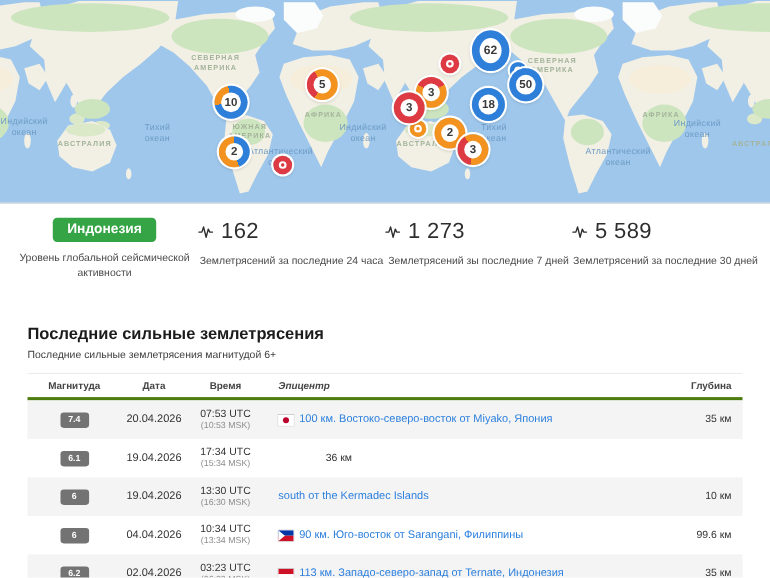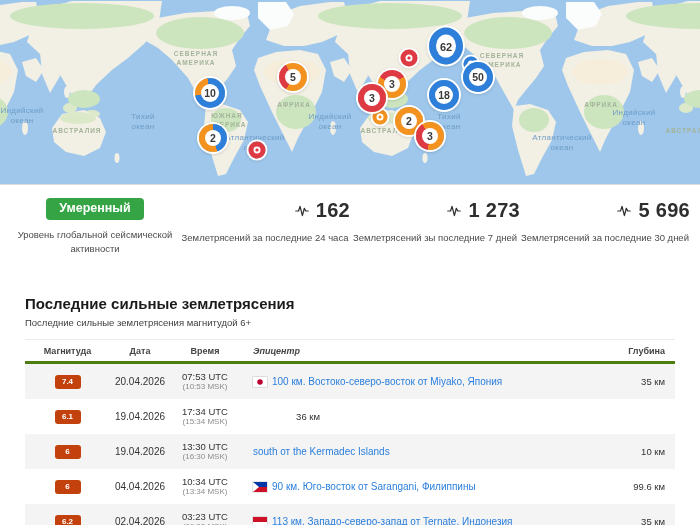--- a/index.html
+++ b/index.html
@@ -19,42 +19,42 @@
     box-shadow:0 0 0 2px #fff,0 1px 4px rgba(0,0,0,.35);cursor:pointer;}
   .marker .inner{position:absolute;background:#fff;border-radius:50%;
     display:flex;align-items:center;justify-content:center;
     font-weight:bold;color:#3a3a3a;}
   .marker .dotc{border-radius:50%;width:38%;height:38%;}
   
   .stats{display:flex;align-items:flex-start;padding:13px 10px 0 10px;height:82px;}
   .stat{flex:1;text-align:center;}
   .level-badge{display:inline-block;background:#35A444;color:#fff;font-size:12.5px;
     font-weight:bold;padding:4px 13px;border-radius:4px;line-height:1.1;}
-  .stat-value{display:flex;align-items:center;justify-content:flex-end;gap:7px;
-    height:25px;font-size:20px;font-weight:bold;color:#2e2e2e;letter-spacing:.3px;}
+  .stat-value{display:flex;align-items:center;justify-content:flex-start;gap:7px;
+    height:25px;font-size:20px;font-weight:normal;color:#2e2e2e;letter-spacing:.3px;}
   .stat-label{margin:8px auto 0;font-size:9.5px;color:#4a4a4a;line-height:1.55;max-width:168px;}
   .seis-icon{flex:0 0 auto;}
   
   .section-head{padding:15px 25px 0 25px;}
   .section-title{margin:0;font-size:15px;font-weight:bold;color:#1b1b1b;}
   .section-sub{margin-top:5px;font-size:9.5px;color:#3d3d3d;}
   
   .qtable{margin:11px 25px 0 25px;}
   .trow{display:flex;align-items:center;height:35px;}
   .thead{height:21px;border-top:1px solid #ececec;border-bottom:3px solid #4d7c0f;
     font-size:9px;font-weight:bold;color:#454545;}
   .c-mag{width:85px;display:flex;justify-content:center;}
   .c-date{width:60px;text-align:center;font-size:10px;color:#333;}
   .c-time{width:70px;text-align:center;}
   .c-epi{flex:1;padding-left:13px;display:flex;align-items:center;gap:5px;min-width:0;}
   .c-depth{width:80px;text-align:right;padding-right:10px;font-size:9.5px;color:#333;}
   .thead .c-date,.thead .c-time,.thead .c-epi,.thead .c-depth,.thead .c-mag{font-size:9px;color:#454545;}
   .thead .c-epi{padding-left:13px;font-style:italic;}
   .trow.striped{background:#F4F4F4;}
-  .mag-badge{min-width:16px;padding:3px 5px;background:#c2410c;color:#fff;font-size:8px;
+  .mag-badge{min-width:16px;padding:3px 5px;background:#737373;color:#fff;font-size:8px;
     font-weight:bold;border-radius:3px;text-align:center;line-height:1;}
   .t-utc{font-size:9.5px;color:#333;line-height:1.2;}
   .t-msk{font-size:8px;color:#8c8c8c;line-height:1.3;}
   .epi-link{font-size:10px;color:#2B7FDD;text-decoration:none;white-space:nowrap;
     overflow:hidden;text-overflow:ellipsis;cursor:pointer;}
   .flag{flex:0 0 auto;box-shadow:0 0 0 .5px rgba(0,0,0,.2);display:block;}
 </style>
 </head>
 <body>
 
@@ -180,21 +180,21 @@
         <div class="inner" style="inset: 6px; font-size: 10.5px;">3</div>
       </div>
       <div class="marker" style="left: 213px; top: 138px; height: 28px; width: 28px; background: conic-gradient(rgb(46, 127, 217) 0%, rgb(46, 127, 217) 45%, rgb(243, 146, 31) 45%, rgb(243, 146, 31) 100%);">
         <div class="inner" style="inset: 6px; font-size: 10.5px;">2</div>
       </div>
     </div>
 </div>
 
 <div class="stats">
   <div class="stat">
-    <span class="level-badge">Умеренный</span>
+    <span class="level-badge">Индонезия</span>
     <div class="stat-label">Уровень глобальной сейсмической активности</div>
   </div>
   <div id="stat-counters" style="display:contents;">
   <div class="stat">
     <div class="stat-value">
       <svg class="seis-icon" width="14" height="14" viewBox="0 0 18 16" fill="none">
         <polyline points="1,8 4.5,8 6.5,2 9.5,14 12,4.5 13.8,8 17,8" stroke="#2e2e2e" stroke-width="1.6" stroke-linejoin="round" stroke-linecap="round"></polyline>
       </svg>
       <span>162</span>
     </div>
@@ -209,21 +209,21 @@
       <span>1 273</span>
     </div>
     <div class="stat-label">Землетрясений зы последние 7 дней</div>
   </div>
 
   <div class="stat">
     <div class="stat-value">
       <svg class="seis-icon" width="14" height="14" viewBox="0 0 18 16" fill="none">
         <polyline points="1,8 4.5,8 6.5,2 9.5,14 12,4.5 13.8,8 17,8" stroke="#2e2e2e" stroke-width="1.6" stroke-linejoin="round" stroke-linecap="round"></polyline>
       </svg>
-      <span>5 696</span>
+      <span>5 589</span>
     </div>
     <div class="stat-label">Землетрясений за последние 30 дней</div>
   </div>
 </div>
 </div>
 
 <div class="section-head">
   <h1 class="section-title">Последние сильные землетрясения</h1>
   <div class="section-sub">Последние сильные землетрясения магнитудой 6+</div>
 </div>

